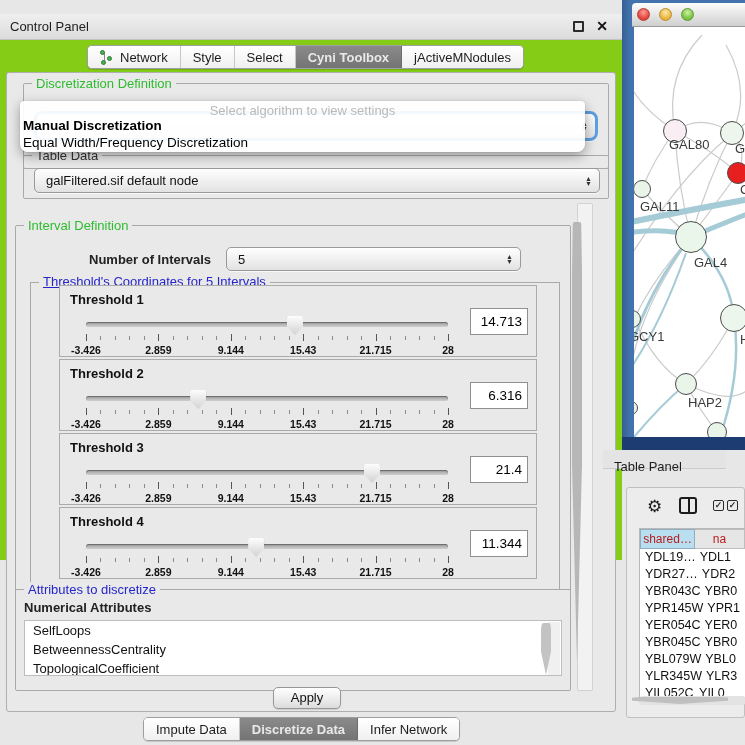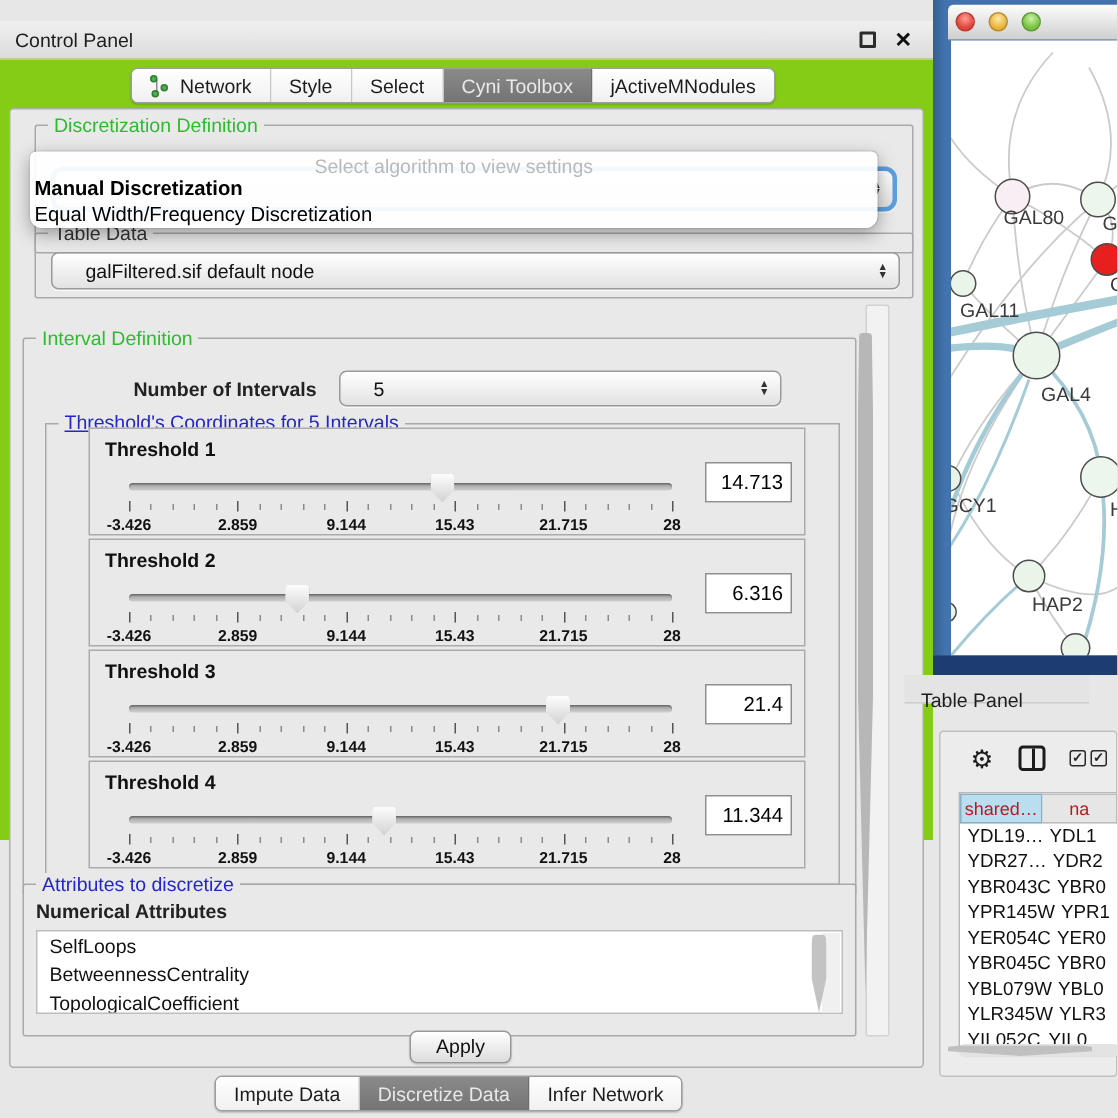--- a/index.html
+++ b/index.html
@@ -13,42 +13,42 @@
     background:linear-gradient(#efefef,#dcdcdc); border-bottom:1px solid #c2c2c2; }
   #titlebar .title { position:absolute; left:10px; top:5px; font-size:13px; color:#1d1d1d; }
   #float-btn { position:absolute; right:38px; top:7px; width:11px; height:11px; border:2px solid #2b2b2b; border-radius:1px; }
   #close-btn { position:absolute; right:14px; top:4px; font-size:14px; font-weight:bold; color:#111; }
 
   .tabgroup { display:flex; align-items:stretch; border:1px solid #9e9e9e; border-radius:5px;
     background:#fbfbfb; overflow:hidden; height:24px; box-shadow:0 1px 1px rgba(0,0,0,0.15); }
   .tab { display:flex; align-items:center; padding:0 12px; font-size:13px; color:#1c1c1c;
     border-right:1px solid #c6c6c6; background:linear-gradient(#ffffff,#f0f0f0); white-space:nowrap; }
   .tab:last-child { border-right:none; }
-  .tab.sel { background:linear-gradient(#8a8a8a,#747474); color:#e9e9e9; border-right-color:#6d6d6d; }
+  .tab.sel { background:linear-gradient(#8a8a8a,#747474); color:#e9e9e9; border-right-color:#6d6d6d;font-weight:bold; }
   .tab .net-icon { width:14px; height:15px; margin-right:6px; position:relative; }
   .tab .net-icon i { position:absolute; width:5px; height:5px; border-radius:50%; background:#4caf50; border:1px solid #2e7d32; }
   .tab .net-icon i:nth-child(1){ left:1px; top:0; }
   .tab .net-icon i:nth-child(2){ left:7px; top:6px; }
   .tab .net-icon i:nth-child(3){ left:1px; top:10px; }
   .tab .net-icon b { position:absolute; left:4px; top:3px; width:1px; height:9px; background:#8a8a8a; }
   #tabbar { position:absolute; left:87px; top:31px; }
   #bottom-tabbar { position:absolute; left:143px; top:703px; }
 
   #main-frame { position:absolute; left:6px; top:58px; width:610px; height:640px;
     border:1px solid #aeaeae; border-radius:3px; background:#e9e9e9; }
 
   .group { position:absolute; border:1px solid #a9a9a9; border-radius:2px; }
   .group-title { position:absolute; top:-8px; left:8px; background:#e9e9e9; padding:0 4px; font-size:13px; }
   .gt-green { color:#2ebc2e; }
   .gt-blue { color:#2525cc; }
   .gt-dark { color:#333; }
 
   .combo { position:absolute; border:1px solid #9a9a9a; border-radius:5px;
     background:linear-gradient(#ffffff,#e2e2e2); font-size:13px; color:#111;
-    display:flex; align-items:center; padding-left:22px; box-shadow:0 1px 0 rgba(255,255,255,.7); }
+    display:flex; align-items:center; padding-left:11px; box-shadow:0 1px 0 rgba(255,255,255,.7); }
   .combo .spin { position:absolute; right:7px; top:50%; transform:translateY(-50%);
     display:flex; flex-direction:column; line-height:5px; font-size:7px; color:#333; }
 
   
   #algo-combo { left:10px; top:27px; right:10px; height:30px; border:3px solid #5d9fe0; border-radius:8px; }
 
   #algo-group { left:16px; top:10px; width:586px; height:86px; }
   #tabledata-group { left:16px; top:82px; width:586px; height:44px; }
   #tabledata-combo { left:10px; top:12px; width:566px; height:25px; }
 

